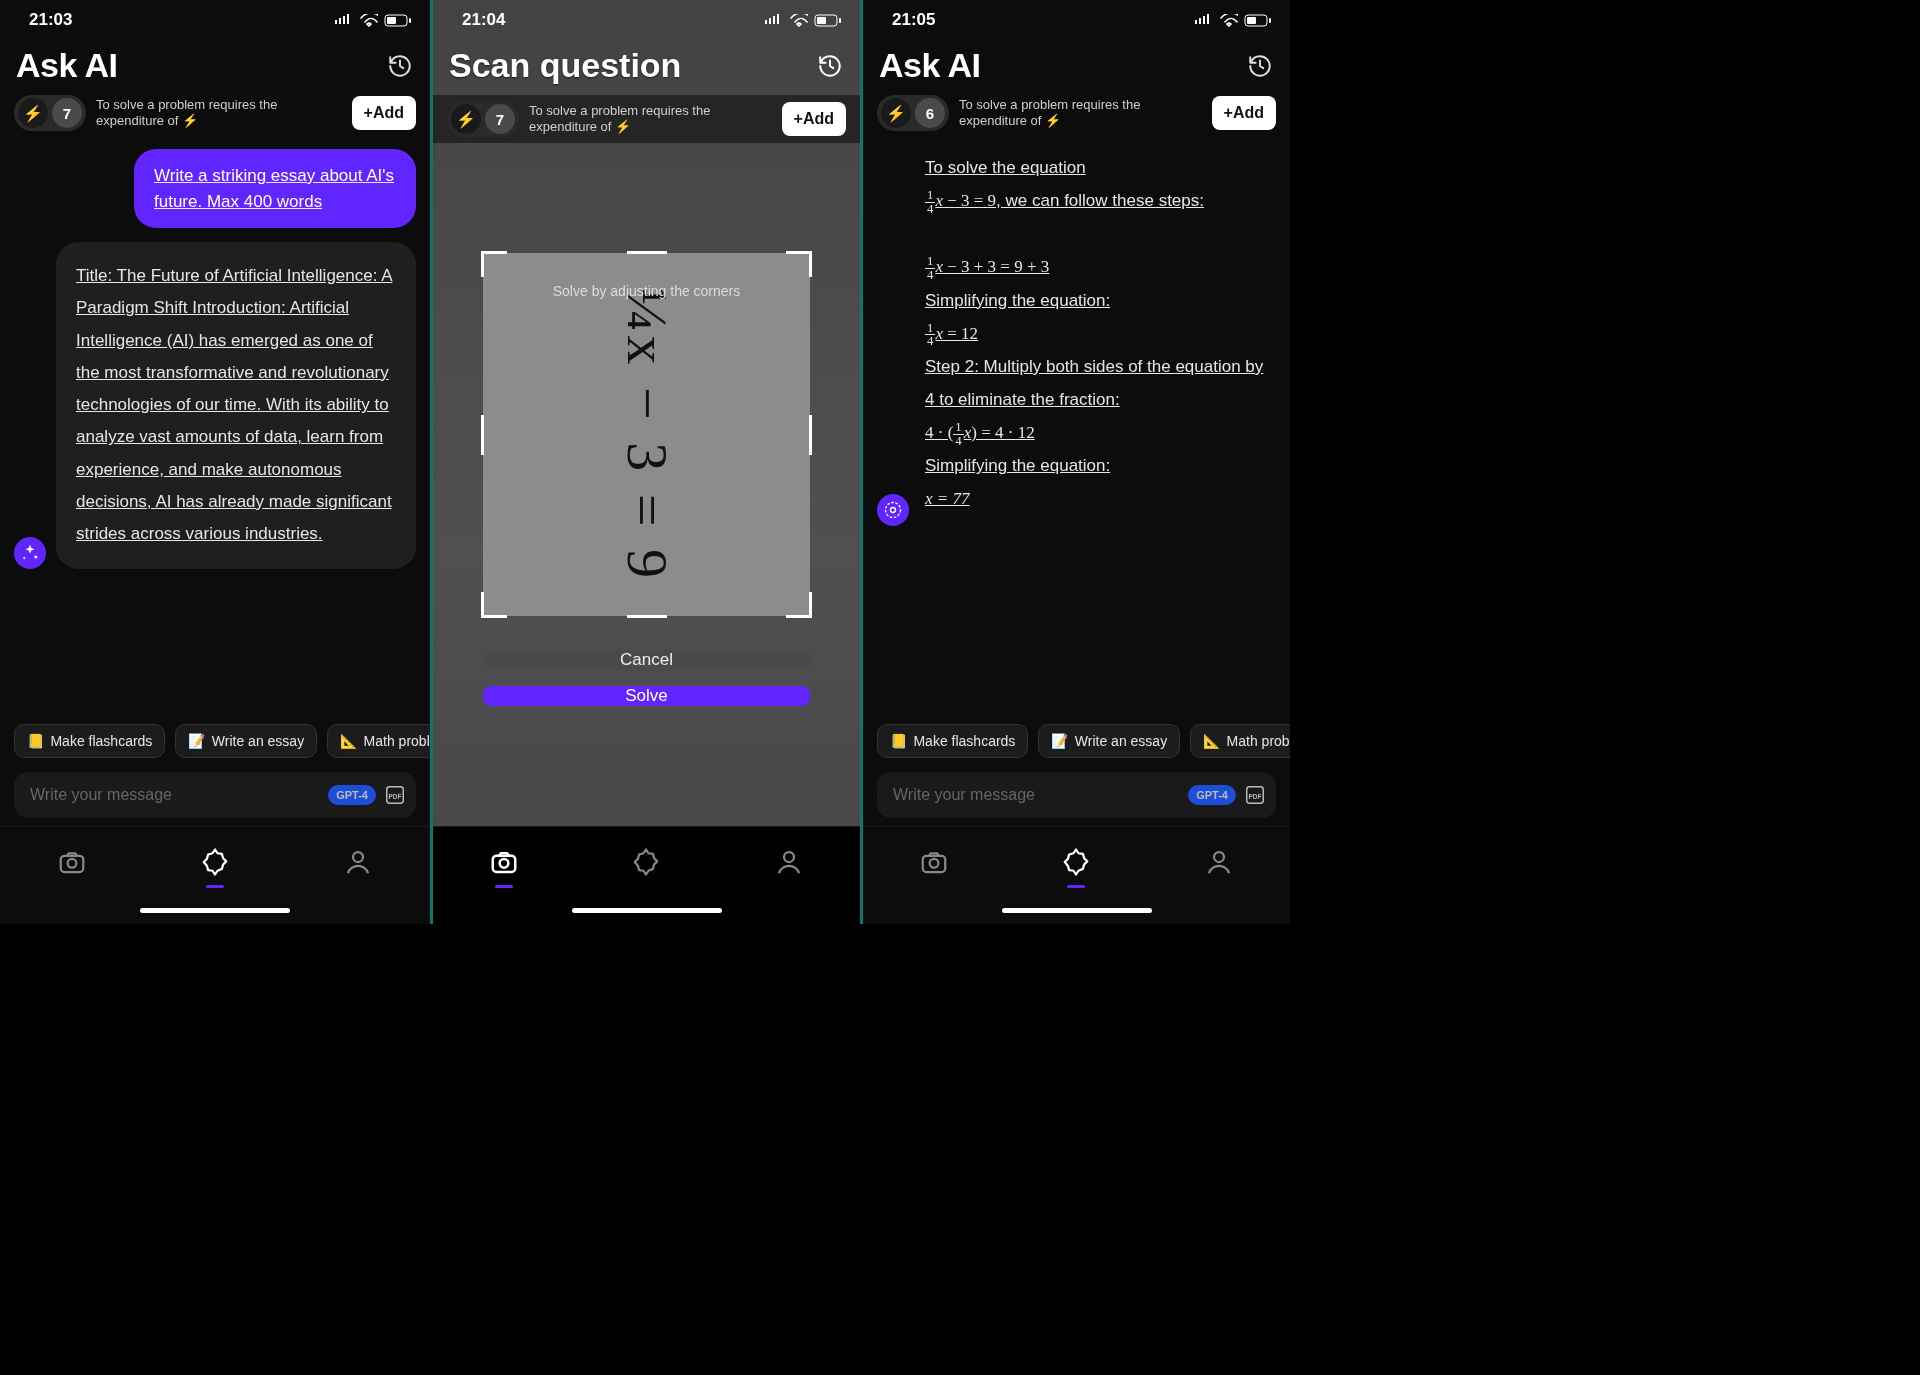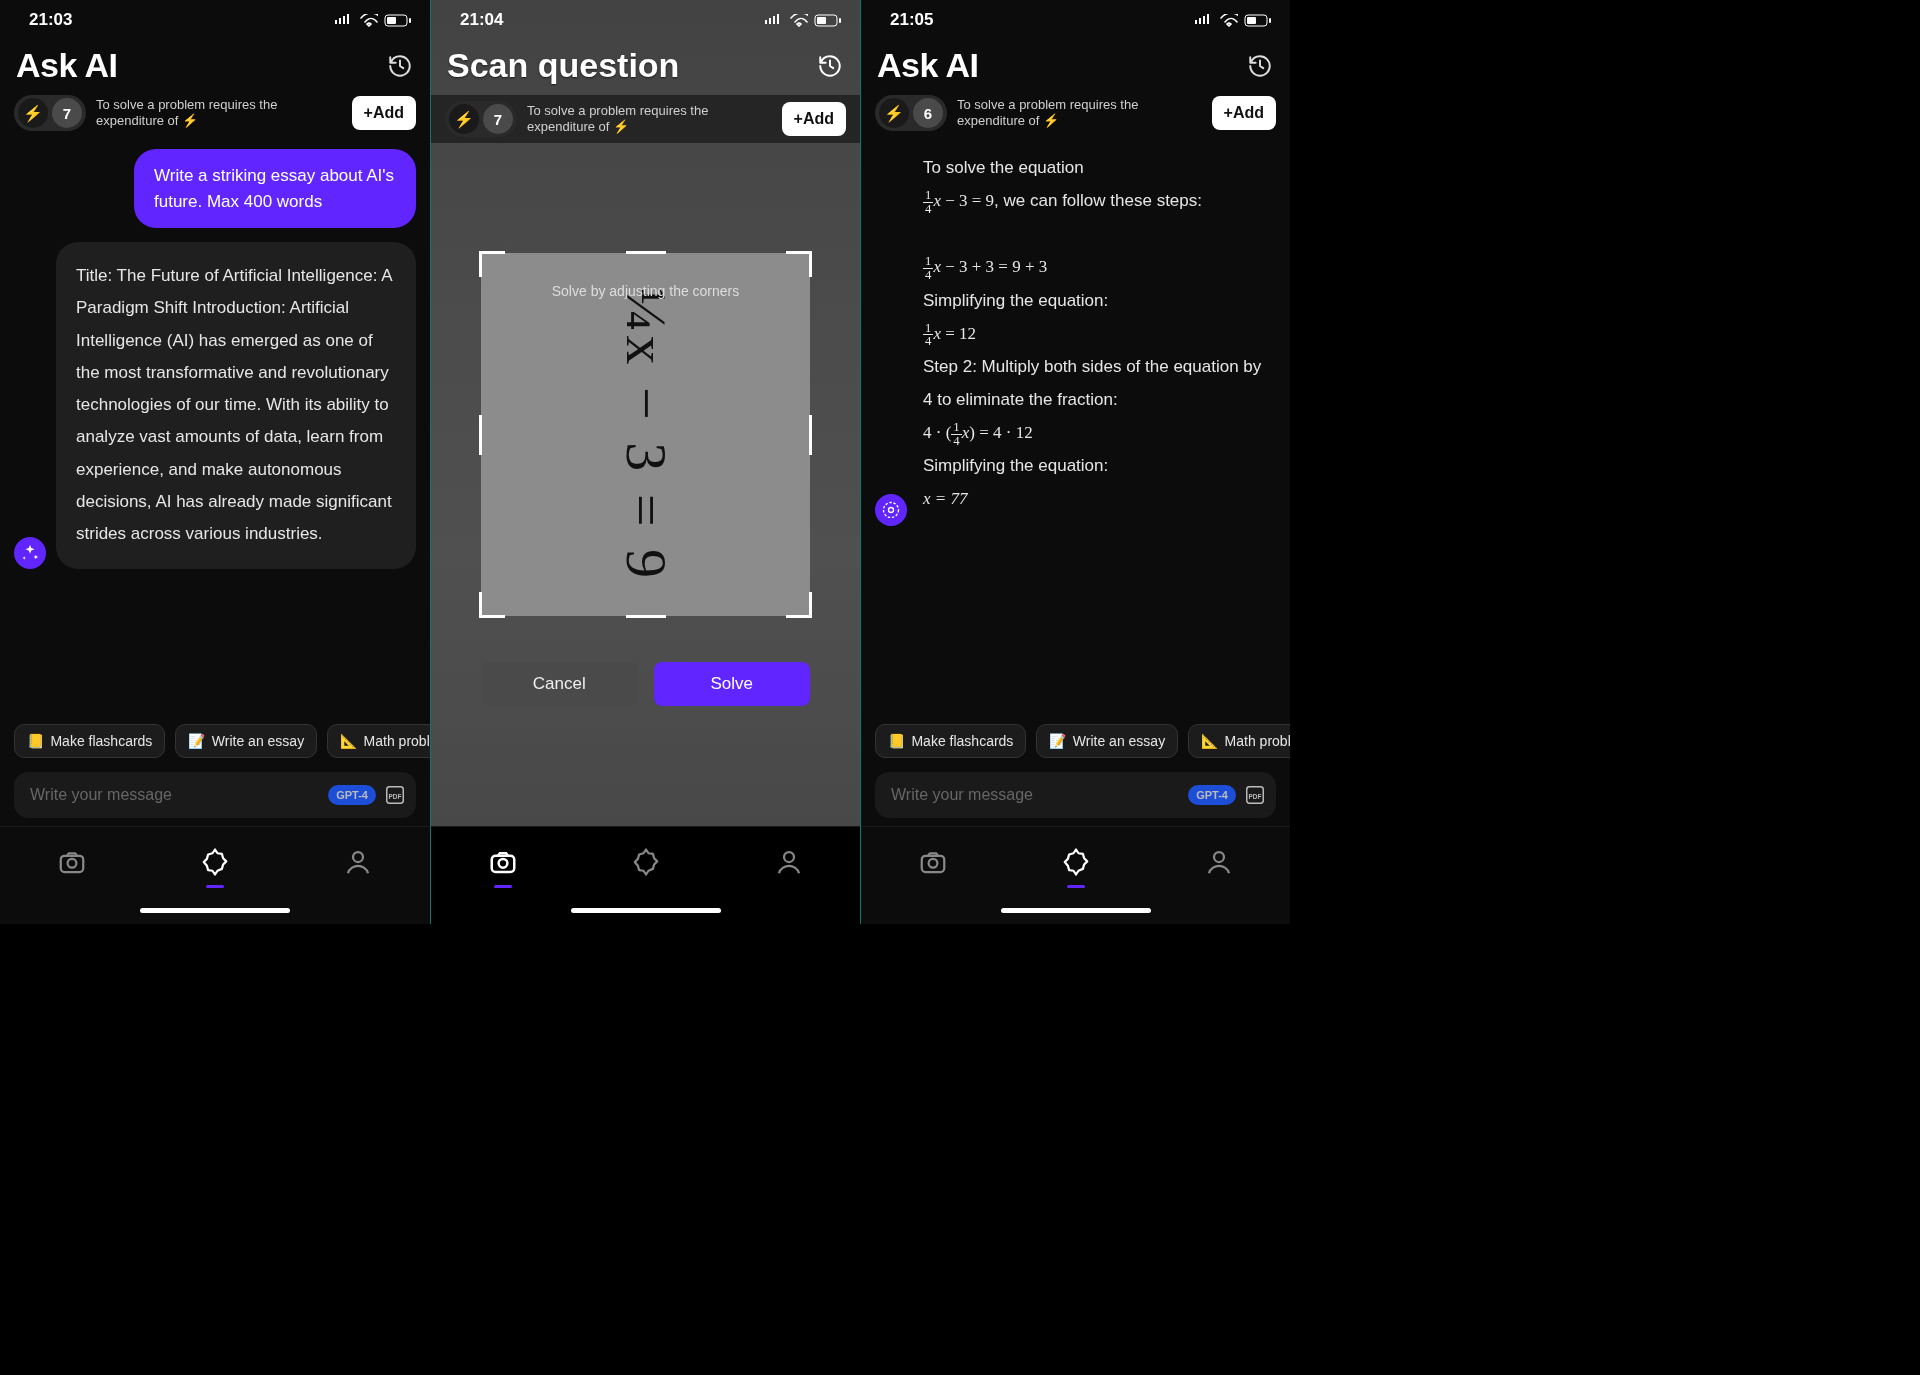--- a/index.html
+++ b/index.html
@@ -14,21 +14,21 @@
   }
   .screen {
     width: 430px;
     height: 924px;
     position: relative;
     background: #0c0c0c;
     display: flex;
     flex-direction: column;
     overflow: hidden;
   }
-  .screen + .screen { border-left: 1px solid #0f766e; }
+  .screen + .screen { border-left: 3px solid #0f766e; }
 
   
   .status-bar {
     height: 40px;
     display: flex;
     align-items: center;
     justify-content: space-between;
     padding: 0 18px;
     font-size: 17px;
     font-weight: 600;
@@ -111,20 +111,21 @@
     gap: 2px;
     margin-left: 24px;
   }
 
   
   .chat {
     flex: 1;
     overflow: hidden;
     padding: 0 14px;
     position: relative;
+    text-decoration: underline;
   }
   .user-bubble {
     background: #6126ff;
     color: #fff;
     border-radius: 22px;
     padding: 14px 20px;
     font-size: 17px;
     line-height: 1.5;
     margin: 8px 0 14px 120px;
   }
@@ -292,21 +293,21 @@
     transform: translate(-50%,-50%) rotate(90deg);
     font-family: "Times New Roman", serif;
     font-size: 58px;
     color: #111;
     white-space: nowrap;
     letter-spacing: 4px;
   }
   .scan-btns {
     position:absolute;
     left: 50px; right: 50px; bottom: 120px;
-    display:flex; gap: 16px;
+    display:flex; gap: 16px; flex-direction: column;
   }
   .btn-cancel, .btn-solve {
     flex:1;
     height: 44px;
     border:none;
     border-radius: 8px;
     font-size: 17px;
     font-weight: 500;
   }
   .btn-cancel { background:#4a4a4a; color:#eee; }

